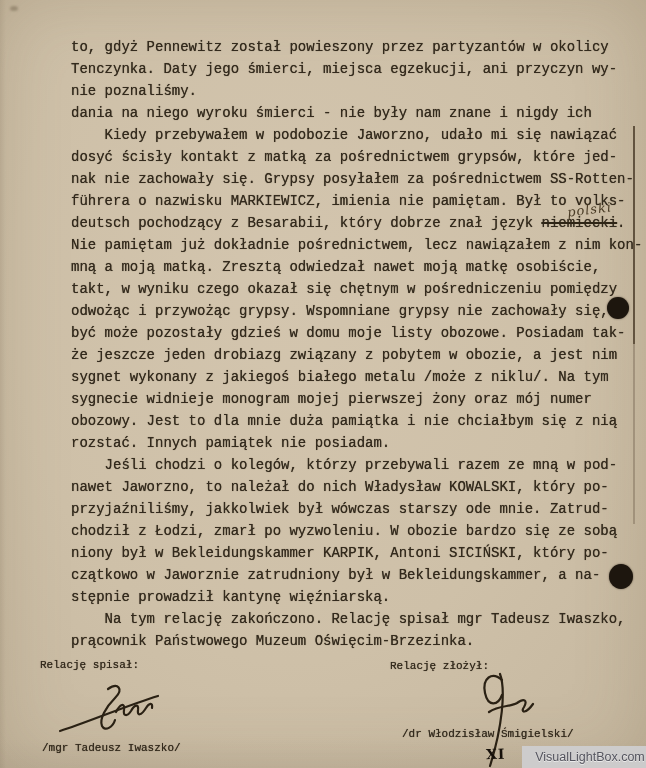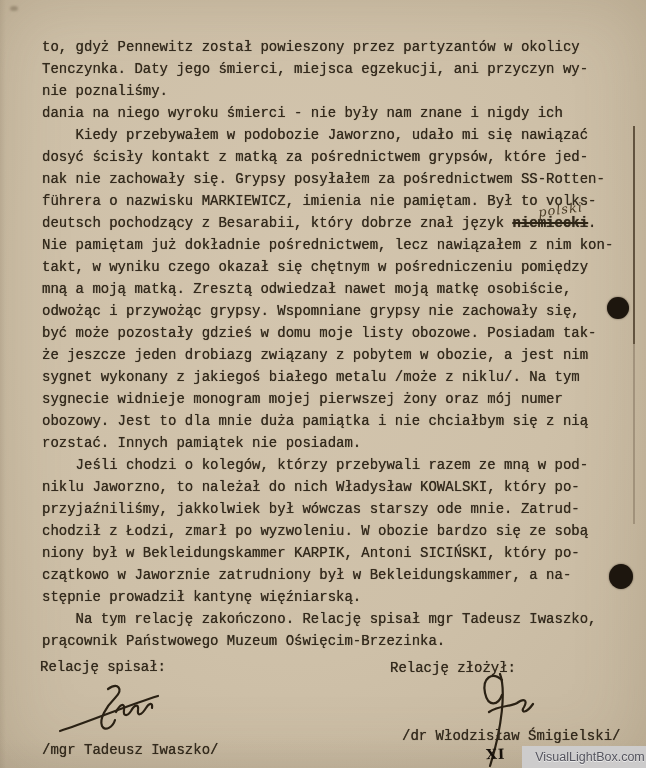--- a/index.html
+++ b/index.html
@@ -17,29 +17,29 @@
     position:absolute;inset:0;pointer-events:none;
     background:
       linear-gradient(90deg, rgba(90,75,55,.10) 0, rgba(90,75,55,0) 6px),
       linear-gradient(0deg, rgba(120,110,100,.08) 0, rgba(120,110,100,0) 30px);
   }
   .typed{
     position:absolute;left:42px;top:36px;
     color:#332a1d;font-size:14px;line-height:22px;
     text-shadow:0 0 .7px rgba(45,35,20,.85);
   }
-  .tline{white-space:pre;height:22px;position:relative;}
-  .struck{text-decoration:line-through;text-decoration-thickness:2px;text-decoration-color:#2e2516;font-weight:bold;}
+  .tline{white-space:pre;height:22px;position:relative;margin-left:29px;}
+  .struck{text-decoration:line-through;text-decoration-thickness:2px;text-decoration-color:#2e2516;}
   .handnote{
     position:absolute;left:496px;top:-13px;
     font-family:"DejaVu Serif",serif;font-style:italic;
     font-size:13px;letter-spacing:1px;color:#4a3c26;
     transform:rotate(-7deg);text-shadow:none;
   }
-  .footer-label{position:absolute;color:#332a1d;font-size:14px;white-space:pre;text-shadow:0 0 .7px rgba(45,35,20,.85);}
+  .footer-label{position:absolute;color:#332a1d;font-size:11px;white-space:pre;text-shadow:0 0 .7px rgba(45,35,20,.85);}
   #lbl-left{left:40px;top:659px;}
   #lbl-right{left:390px;top:660px;}
   #name-left{left:42px;top:722px;margin-top:20px;}
   #name-right{left:402px;top:728px;}
   .punch{position:absolute;background:#1d160e;border-radius:50%;box-shadow:0 0 2px rgba(30,20,10,.6);}
   #punch1{left:607px;top:297px;width:22px;height:22px;}
   #punch2{left:609px;top:564px;width:24px;height:25px;}
   .foldline{position:absolute;width:2px;background:#4a3b28;}
   #fold-strong{left:633px;top:126px;height:218px;opacity:.8;}
   #fold-faint{left:633px;top:344px;height:180px;opacity:.28;}
@@ -78,33 +78,33 @@
       </div>
     <div>
         <div class="tline">    Kiedy przebywałem w podobozie Jaworzno, udało mi się nawiązać</div>
         <div class="tline">dosyć ścisły kontakt z matką za pośrednictwem grypsów, które jed-</div>
         <div class="tline">nak nie zachowały się. Grypsy posyłałem za pośrednictwem SS-Rotten-</div>
         <div class="tline">führera o nazwisku MARKIEWICZ, imienia nie pamiętam. Był to volks-</div>
       </div>
     <div class="tline"><span>deutsch pochodzący z Besarabii, który dobrze znał język </span><span class="struck">niemiecki</span><span>.</span><span class="handnote">polski</span></div>
     <div>
         <div class="tline">Nie pamiętam już dokładnie pośrednictwem, lecz nawiązałem z nim kon-</div>
+        <div class="tline">mną a moją matką. Zresztą odwiedzał nawet moją matkę osobiście,</div>
         <div class="tline">takt, w wyniku czego okazał się chętnym w pośredniczeniu pomiędzy</div>
-        <div class="tline">mną a moją matką. Zresztą odwiedzał nawet moją matkę osobiście,</div>
         <div class="tline">odwożąc i przywożąc grypsy. Wspomniane grypsy nie zachowały się,</div>
         <div class="tline">być może pozostały gdzieś w domu moje listy obozowe. Posiadam tak-</div>
         <div class="tline">że jeszcze jeden drobiazg związany z pobytem w obozie, a jest nim</div>
         <div class="tline">sygnet wykonany z jakiegoś białego metalu /może z niklu/. Na tym</div>
         <div class="tline">sygnecie widnieje monogram mojej pierwszej żony oraz mój numer</div>
         <div class="tline">obozowy. Jest to dla mnie duża pamiątka i nie chciałbym się z nią</div>
         <div class="tline">rozstać. Innych pamiątek nie posiadam.</div>
       </div>
     <div>
         <div class="tline">    Jeśli chodzi o kolegów, którzy przebywali razem ze mną w pod-</div>
-        <div class="tline">niklu Jaworzno, to należał do nich Władysław KOWALSKI, który po-</div>
+        <div class="tline">nawet Jaworzno, to należał do nich Władysław KOWALSKI, który po-</div>
         <div class="tline">przyjaźniliśmy, jakkolwiek był wówczas starszy ode mnie. Zatrud-</div>
         <div class="tline">chodził z Łodzi, zmarł po wyzwoleniu. W obozie bardzo się ze sobą</div>
         <div class="tline">niony był w Bekleidungskammer KARPIK, Antoni SICIŃSKI, który po-</div>
         <div class="tline">czątkowo w Jaworznie zatrudniony był w Bekleidungskammer, a na-</div>
         <div class="tline">stępnie prowadził kantynę więźniarską.</div>
       </div>
     <div>
         <div class="tline">    Na tym relację zakończono. Relację spisał mgr Tadeusz Iwaszko,</div>
         <div class="tline">prącownik Państwowego Muzeum Oświęcim-Brzezinka.</div>
       </div>

